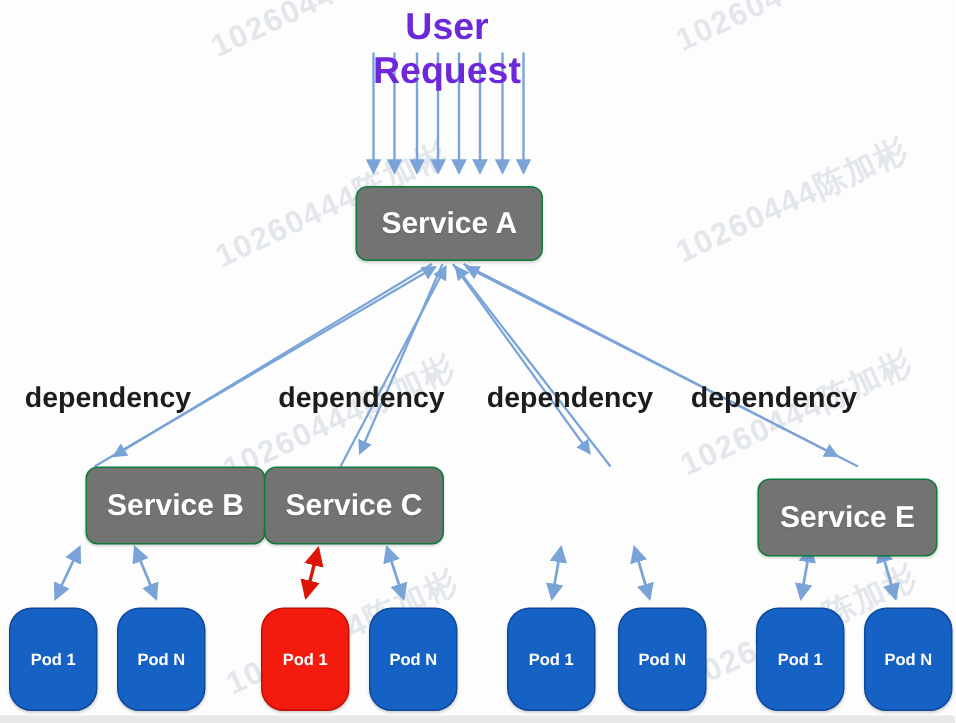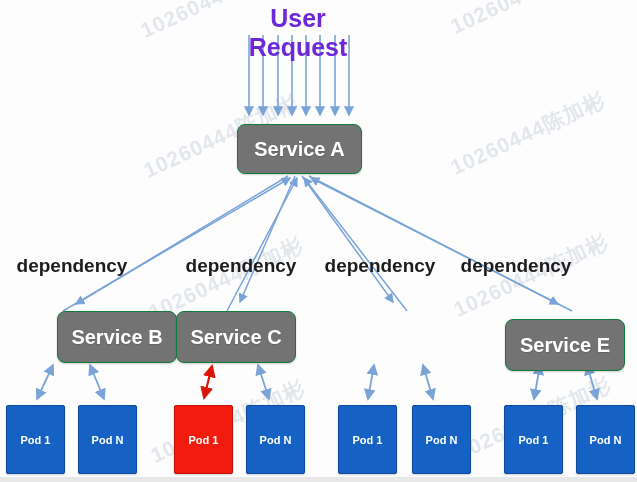--- a/index.html
+++ b/index.html
@@ -47,21 +47,21 @@
     text-shadow:0 1px 1px rgba(0,0,0,.15);
   }
   .svc-a{left:237px;top:124px;width:123px;height:48px;}
   .svc-b{left:12px; top:311px;width:118px;height:50px;margin-left:45px;}
   .svc-c{left:176px;top:311px;width:118px;height:50px;text-align:right;}
   .svc-d{left:340px;top:311px;width:118px;height:50px;}
   .svc-e{left:505px;top:319px;width:118px;height:50px;}
   .pod{
     position:absolute;top:405px;width:57px;height:67px;
     display:flex;align-items:center;justify-content:center;
-    background:#1561c4;border:1px solid #0d4a9e;border-radius:2px;
+    background:#1561c4;border:1px solid #0d4a9e;border-radius:15px;
     color:#ffffff;font-size:11px;font-weight:700;z-index:2;
     box-shadow:0 1px 2px rgba(0,0,0,.18);
   }
   .pod.alert{background:#f21b0d;border-color:#c21005;}
   .p-b1{left:6px;}  .p-bn{left:78px;}
   .p-c1{left:174px;}.p-cn{left:246px;}
   .p-d1{left:338px;}.p-dn{left:412px;}
   .p-e1{left:504px;}.p-en{left:576px;}
   .bottom-edge{
     position:absolute;left:0;bottom:0;width:637px;height:5px;

